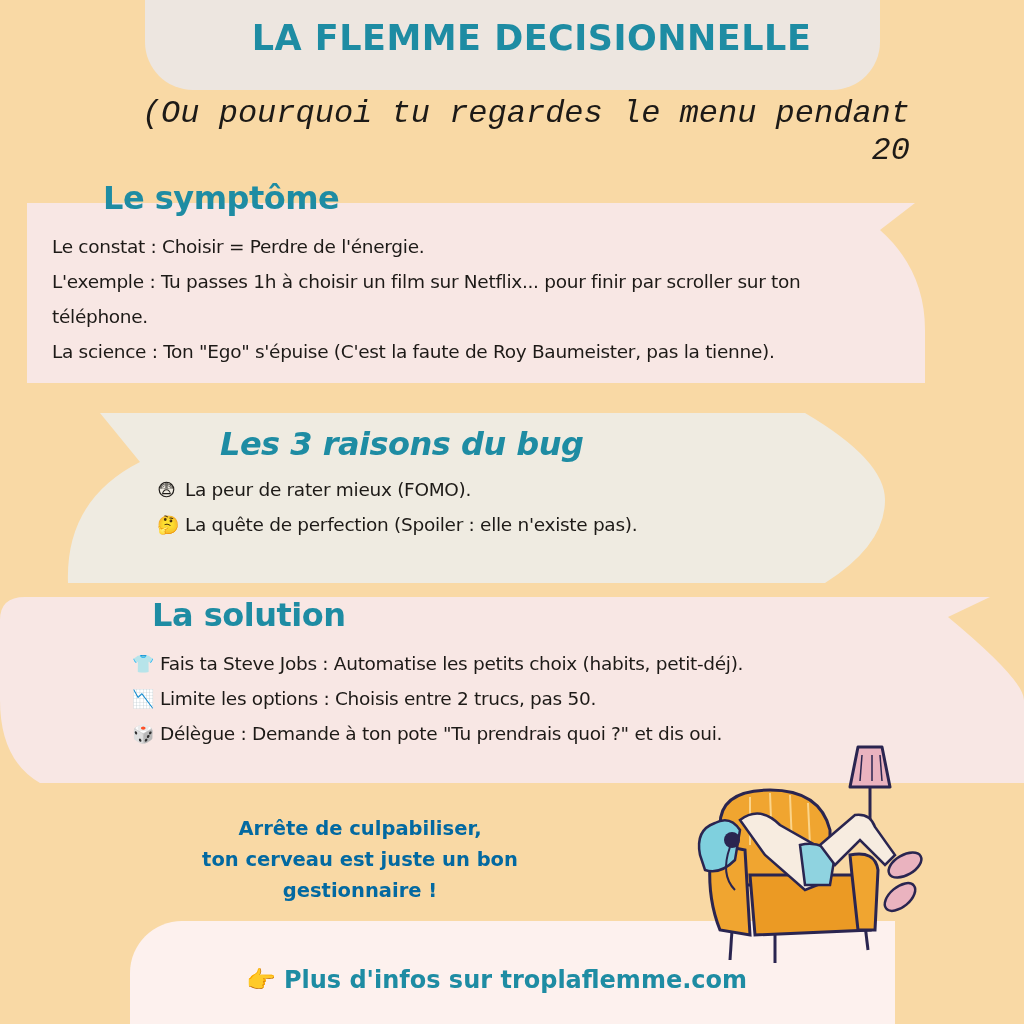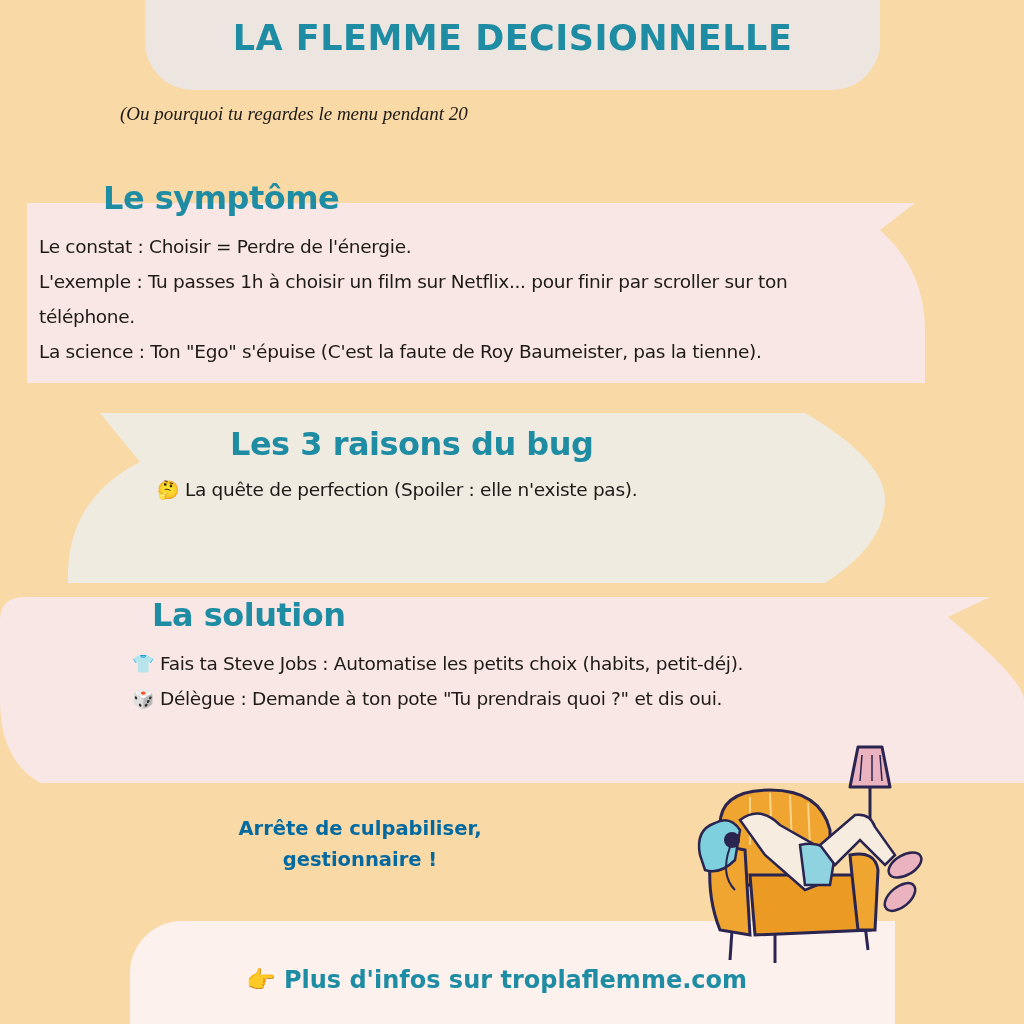--- a/index.html
+++ b/index.html
@@ -1,21 +1,21 @@
 <!DOCTYPE html>
 <html><head>
 <meta charset="utf-8">
 <style>
   html,body{margin:0;padding:0;}
   body{width:1024px;height:1024px;position:relative;overflow:hidden;background:#f9d9a5;font-family:"DejaVu Sans","Liberation Sans",sans-serif;color:#1d1a17;}
   .abs{position:absolute;}
   .shape{position:absolute;left:0;top:0;}
   .title-card{left:145px;top:-40px;width:735px;height:130px;background:#ede6e0;border-radius:0 0 48px 48px;}
-  .title{left:145px;top:18px;width:735px;text-align:center;font-family:"DejaVu Sans",sans-serif;font-weight:bold;font-size:35px;color:#1e8ca3;letter-spacing:0.5px;}
-  .subtitle{left:120px;top:95px;width:790px;text-align:left;font-style:italic;font-size:19px;line-height:37px;color:#1d1a17;font-family:Liberation Serif, serif;}
+  .title{left:145px;top:18px;width:735px;text-align:center;font-family:"DejaVu Sans",sans-serif;font-weight:bold;font-size:35px;color:#1e8ca3;letter-spacing:0.5px;padding-left:19px;}
+  .subtitle{left:120px;top:95px;width:790px;text-align:right;font-style:italic;font-size:32px;line-height:37px;color:#1d1a17;font-family:Liberation Mono, monospace;}
   .h2{font-family:"DejaVu Sans",sans-serif;font-weight:bold;color:#1e8ca3;font-size:32px;letter-spacing:-0.5px;text-align:center;}
   .body-text{font-size:18.5px;line-height:35px;color:#1d1a17;font-family:"DejaVu Sans",sans-serif;letter-spacing:-0.3px;}
   .line{white-space:nowrap;}
   .emo{display:inline-block;width:24px;font-size:18px;margin-right:4px;}
   .closing{left:150px;top:813px;width:420px;text-align:center;font-weight:bold;font-size:19.5px;line-height:31px;color:#0369a1;}
   .bottom-card{left:130px;top:921px;width:765px;height:140px;background:#fdf1ee;border-radius:52px 0 0 0;}
   .cta{left:230px;top:966px;font-weight:bold;font-size:24px;color:#1e8ca3;white-space:nowrap;margin-left:16px;}
   .cta .pt{color:#f5c842;margin-right:8px;}
 </style>
 </head>
@@ -30,46 +30,53 @@
   <path d="M25,597 L990,597 L948,617 Q1024,680 1024,700 L1024,783 L40,783 Q0,760 0,700 L0,620 Q0,597 25,597 Z" fill="#f8e7e4"></path>
 </svg>
 
 <div class="abs title-card"></div>
 <div class="abs title">LA FLEMME DECISIONNELLE</div>
 <div class="abs subtitle">
   <div>(Ou pourquoi tu regardes le menu pendant 20</div>
 </div>
 
 <div class="abs h2" style="left:103px;top:179px;">Le symptôme</div>
-<div class="abs body-text" style="left:39px;top:229px;">
+<div class="abs body-text" style="left:52px;top:229px;">
   <div class="line">Le constat : Choisir = Perdre de l'énergie.</div>
   <div class="line">L'exemple : Tu passes 1h à choisir un film sur Netflix... pour finir par scroller sur ton</div>
   <div class="line">téléphone.</div>
   <div class="line">La science : Ton "Ego" s'épuise (C'est la faute de Roy Baumeister, pas la tienne).</div>
 </div>
 
-<div class="abs h2" style="left:230px;top:425px;">Les 3 raisons du bug</div>
+<div class="abs h2" style="left:220px;top:425px;font-style:italic;">Les 3 raisons du bug</div>
 <div class="abs body-text" style="left:157px;top:472px;">
+  <div class="line">
+    <span class="emo">😨</span><span>La peur de rater mieux (FOMO).</span>
+  </div>
   <div class="line">
     <span class="emo">🤔</span><span>La quête de perfection (Spoiler : elle n'existe pas).</span>
   </div>
 </div>
 
 <div class="abs h2" style="left:152px;top:596px;">La solution</div>
 <div class="abs body-text" style="left:132px;top:646px;">
   <div class="line">
     <span class="emo">👕</span><span>Fais ta Steve Jobs : Automatise les petits choix (habits, petit-déj).</span>
   </div>
   <div class="line">
+    <span class="emo">📉</span><span>Limite les options : Choisis entre 2 trucs, pas 50.</span>
+  </div>
+  <div class="line">
     <span class="emo">🎲</span><span>Délègue : Demande à ton pote "Tu prendrais quoi ?" et dis oui.</span>
   </div>
 </div>
 
 <div class="abs closing">
   <div>Arrête de culpabiliser,</div>
+  <div>ton cerveau est juste un bon</div>
   <div>gestionnaire !</div>
 </div>
 
 <div class="abs bottom-card"></div>
 <div class="abs cta">
   <span class="pt">👉</span><span>Plus d'infos sur troplaflemme.com</span>
 </div>
 
 <svg class="abs" style="left:680px;top:735px;" width="280" height="230" viewBox="0 0 280 230">
 

